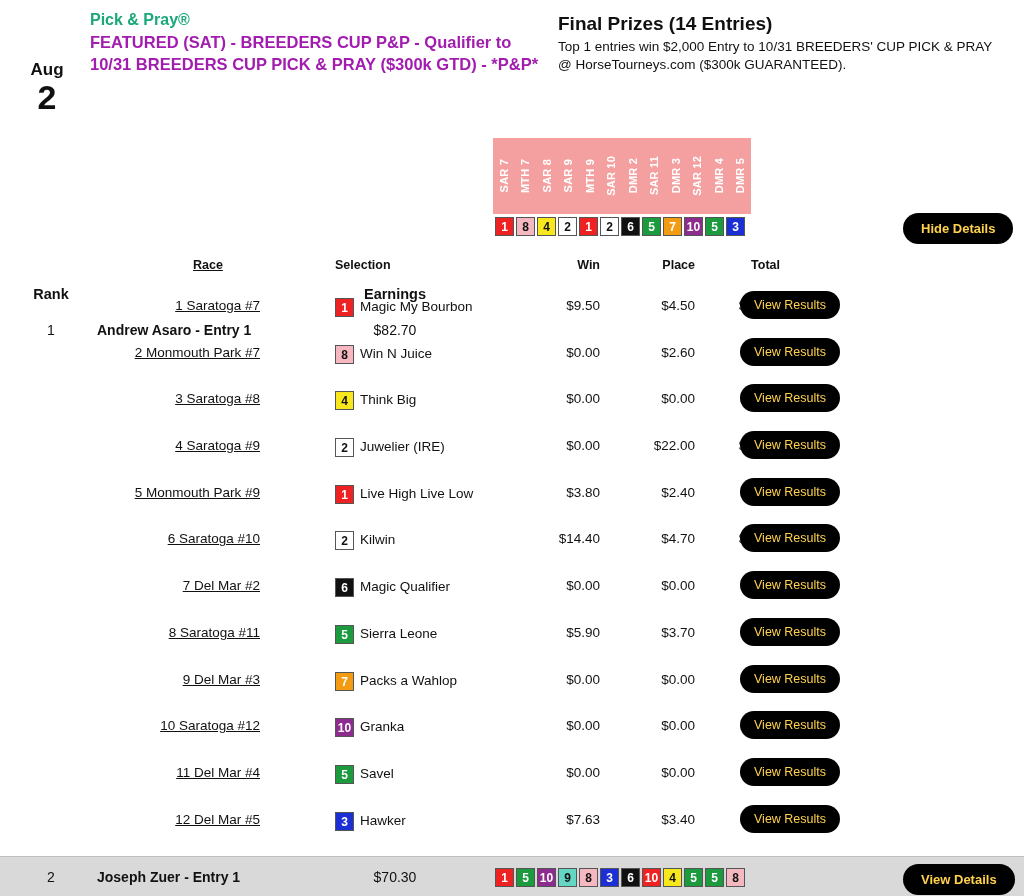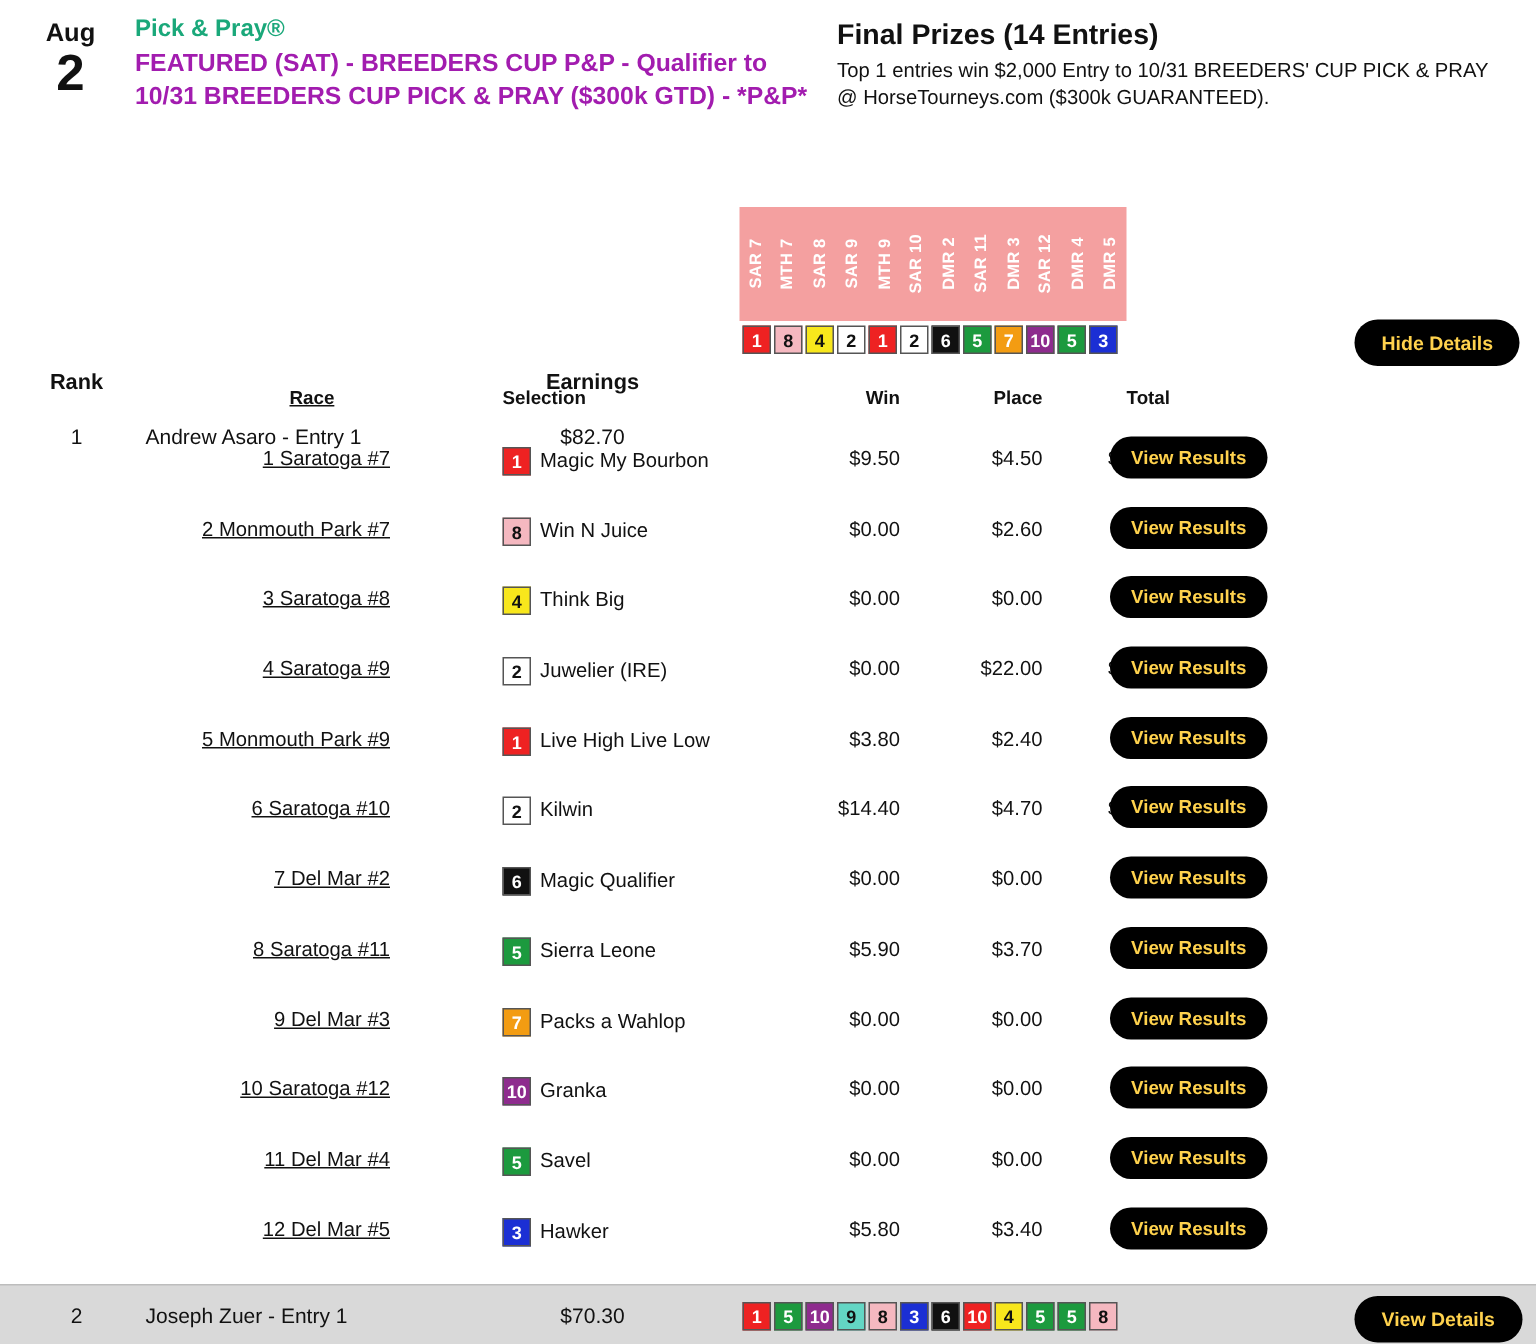--- a/index.html
+++ b/index.html
@@ -12,36 +12,36 @@
     overflow: hidden;
   }
   .page { position: relative; width: 1024px; height: 896px; }
 
   
   .header { display: flex; padding: 10px 18px 0 18px; }
   .date-box {
     width: 58px; text-align: center; padding-top: 2px;
     flex: 0 0 58px;
   }
-  .date-month { font-size: 17px; font-weight: bold; line-height: 20px; color: #111; }
+  .date-month { font-size: 17px; font-weight: bold; line-height: 20px; color: #111; margin-top: 48px; }
   .date-day { font-size: 34px; font-weight: bold; line-height: 34px; color: #111; }
 
   .title-col { flex: 0 0 470px; padding-left: 14px; }
   .brand { color: #1aa87a; font-size: 16px; font-weight: bold; line-height: 20px; }
   .event-title {
     color: #a21caf; font-size: 16.5px; font-weight: bold; line-height: 22px;
     margin-top: 1px;
   }
 
   .prize-col { flex: 1; padding-left: 12px; padding-top: 2px; }
   .prize-title { font-size: 19px; font-weight: bold; line-height: 24px; color: #111; }
   .prize-text { font-size: 13.5px; line-height: 18px; color: #111; margin-top: 2px; }
 
   .col-rank   { position: absolute; left: 18px;  width: 66px; text-align: center; }
-  .col-player { position: absolute; left: 97px;  width: 250px; }
+  .col-player { position: absolute; left: 97px;  width: 250px; font-weight: bold; }
   .col-earn   { position: absolute; left: 350px; width: 90px; text-align: center; }
 
   .hdr { font-size: 14.5px; font-weight: bold; color: #111; }
   .hdr-row { position: relative; height: 26px; top: 172px; }
 
   
   .track-strip {
     position: absolute; left: 493px; top: 138px;
     width: 258px; height: 76px;
     background: #f4a0a0;
@@ -82,21 +82,21 @@
   .btn-pill {
     background: #000; color: #ffd24d; border: none;
     font-size: 13px; font-weight: bold;
     border-radius: 16px; padding: 8px 18px; cursor: pointer;
     font-family: "Liberation Sans", sans-serif;
   }
   .btn-hide { position: absolute; left: 903px; top: 213px; }
 
   .btn-view {
     background: #000; color: #ffd24d; border: none;
-    font-size: 12.5px; font-weight: bold;
+    font-size: 12.5px; font-weight: normal;
     border-radius: 15px; padding: 7px 14px; cursor: pointer;
     font-family: "Liberation Sans", sans-serif;
   }
 
   
   .details { position: absolute; left: 0; top: 258px; width: 1024px; }
   .d-hdr { position: relative; height: 28px; font-size: 12.5px; font-weight: bold; color: #111; }
   .d-race  { position: absolute; left: 193px; width: 140px; text-decoration: underline; }
   .d-sel   { position: absolute; left: 335px; width: 200px; }
   .d-win   { position: absolute; left: 520px; width: 80px; text-align: right; }
@@ -297,21 +297,21 @@
           <div class="d-race cellmid">11 Del Mar #4</div>
           <div class="d-sel cellmid"><span class="chip-sm" style="background: rgb(28, 154, 62); color: rgb(255, 255, 255);">5</span><span>Savel</span></div>
           <div class="d-win cellmid">$0.00</div>
           <div class="d-place cellmid">$0.00</div>
           <div class="d-total cellmid">$0.00</div>
           <div class="d-btn" style="top: 5px; position: absolute;"><button class="btn-view">View Results</button></div>
         </div>
         <div class="d-row">
           <div class="d-race cellmid">12 Del Mar #5</div>
           <div class="d-sel cellmid"><span class="chip-sm" style="background: rgb(27, 47, 212); color: rgb(255, 255, 255);">3</span><span>Hawker</span></div>
-          <div class="d-win cellmid">$5.80</div>
+          <div class="d-win cellmid">$7.63</div>
           <div class="d-place cellmid">$3.40</div>
           <div class="d-total cellmid">$9.20</div>
           <div class="d-btn" style="top: 5px; position: absolute;"><button class="btn-view">View Results</button></div>
         </div>
       </div>
   </div>
 
   <div class="bottom-row">
     <div class="col-rank">2</div>
     <div class="col-player">Joseph Zuer - Entry 1</div>

